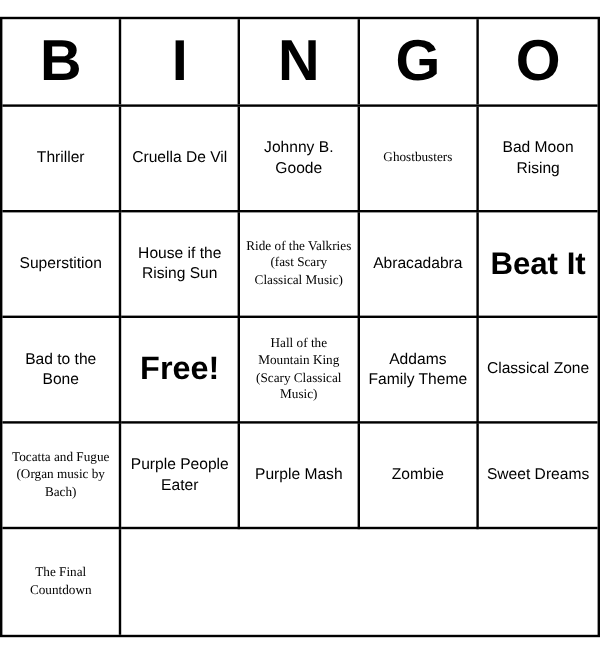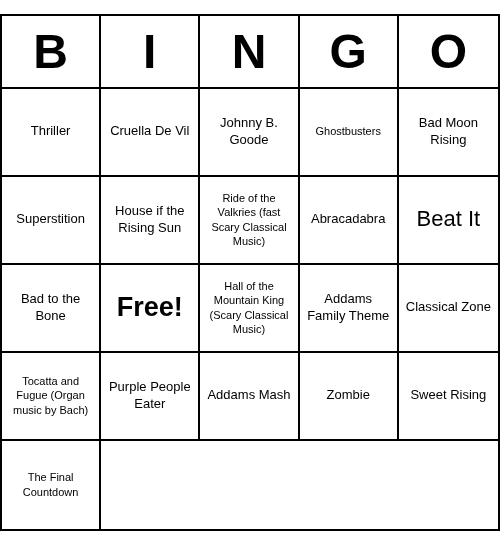--- a/index.html
+++ b/index.html
@@ -63,26 +63,27 @@
     .bingo-cell:nth-child(n+21) {
       border-bottom: none;
     }
 
     .bingo-cell.free {
       font-size: 27px;
       font-weight: bold;
     }
 
     .bingo-cell.large-text {
-      font-size: 22px;
-      font-weight: normal;
+      font-size: 26px;
+      font-weight: bold;
     }
 
     .bingo-cell.small-text {
       font-size: 11px;
+      font-family: Liberation Serif, serif;
     }
   </style>
 </head>
 <body>
 
 <div class="bingo-card">
   <div class="bingo-header">
   <div class="bingo-letter">B</div>
       <div class="bingo-letter">I</div>
       <div class="bingo-letter">N</div>
@@ -100,18 +101,18 @@
       <div class="bingo-cell small-text">Ride of the Valkries (fast Scary Classical Music)</div>
       <div class="bingo-cell">Abracadabra</div>
       <div class="bingo-cell large-text">Beat It</div>
       <div class="bingo-cell">Bad to the Bone</div>
       <div class="bingo-cell free">Free!</div>
       <div class="bingo-cell small-text">Hall of the Mountain King (Scary Classical Music)</div>
       <div class="bingo-cell">Addams Family Theme</div>
       <div class="bingo-cell">Classical Zone</div>
       <div class="bingo-cell small-text">Tocatta and Fugue (Organ music by Bach)</div>
       <div class="bingo-cell">Purple People Eater</div>
-      <div class="bingo-cell">Addams Mash</div>
+      <div class="bingo-cell">Purple Mash</div>
       <div class="bingo-cell">Zombie</div>
-      <div class="bingo-cell">Sweet Rising</div>
+      <div class="bingo-cell">Sweet Dreams</div>
       <div class="bingo-cell small-text">The Final Countdown</div>
     </div>
 </div>
 
 </body></html>

